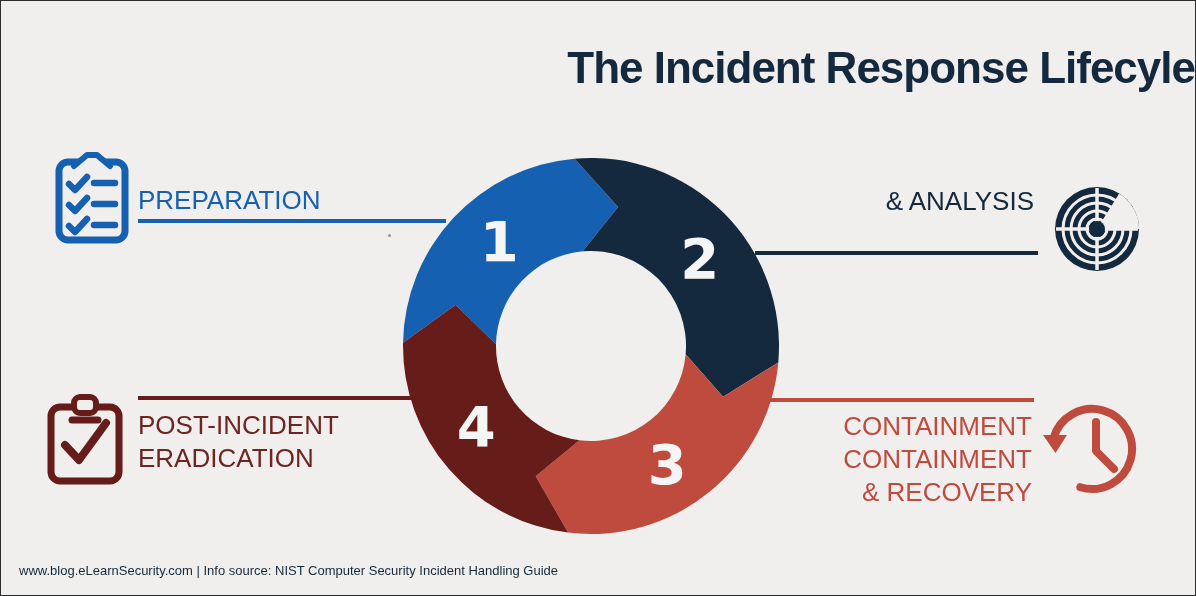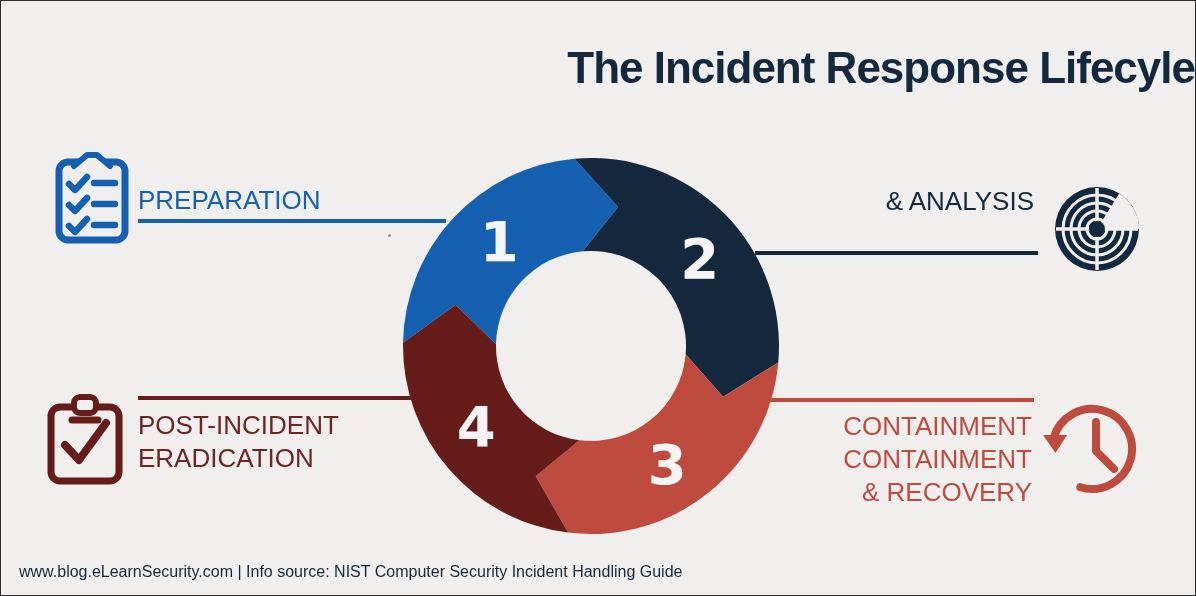--- a/index.html
+++ b/index.html
@@ -31,21 +31,21 @@
     width: 3px; height: 3px; border-radius: 50%;
     background: #4a4a4a; opacity: .55;
   }
   .donut { position: absolute; left: 380px; top: 135px; width: 420px; height: 420px; }
   .donut text {
     font-family: "DejaVu Sans", "Liberation Sans", sans-serif;
     font-weight: 700; font-size: 56px;
   }
   .footer-text {
     position: absolute; left: 18px; top: 562px;
-    font-size: 16px; font-weight: 400;
+    font-size: 13px; font-weight: 400;
   }
 </style>
 </head>
 <body>
 
 <div class="canvas">
 
   <h1 class="page-title" style="color: rgb(20, 41, 61);">The Incident Response Lifecyle</h1>
 
   <div class="icon-box" style="left: 53px; top: 148px; width: 76px; height: 96px; color: rgb(21, 96, 176);">

